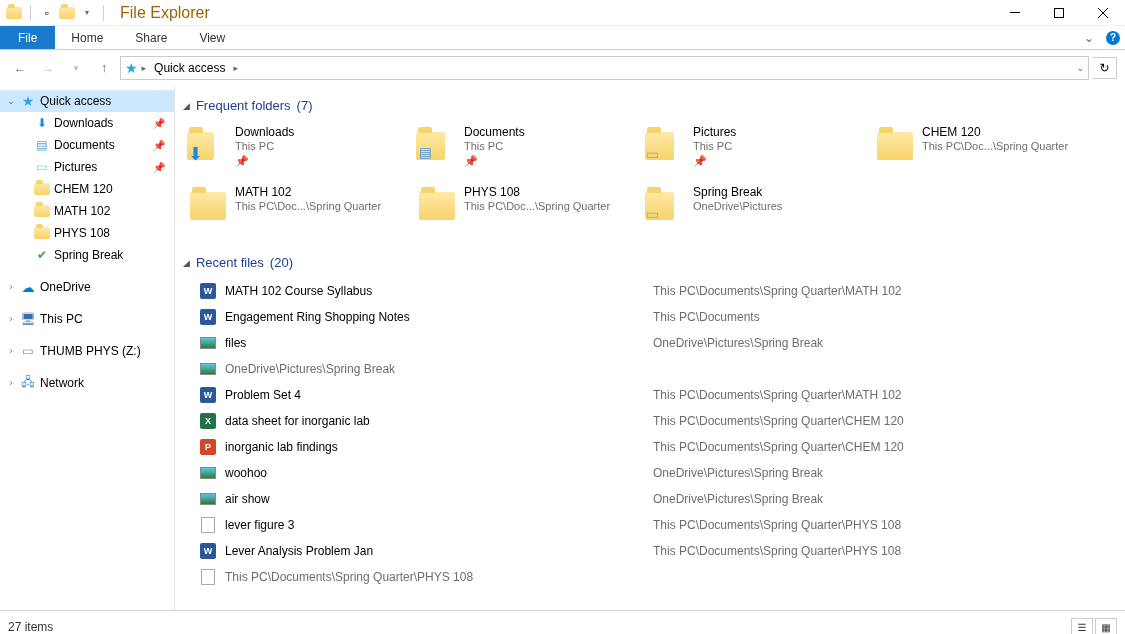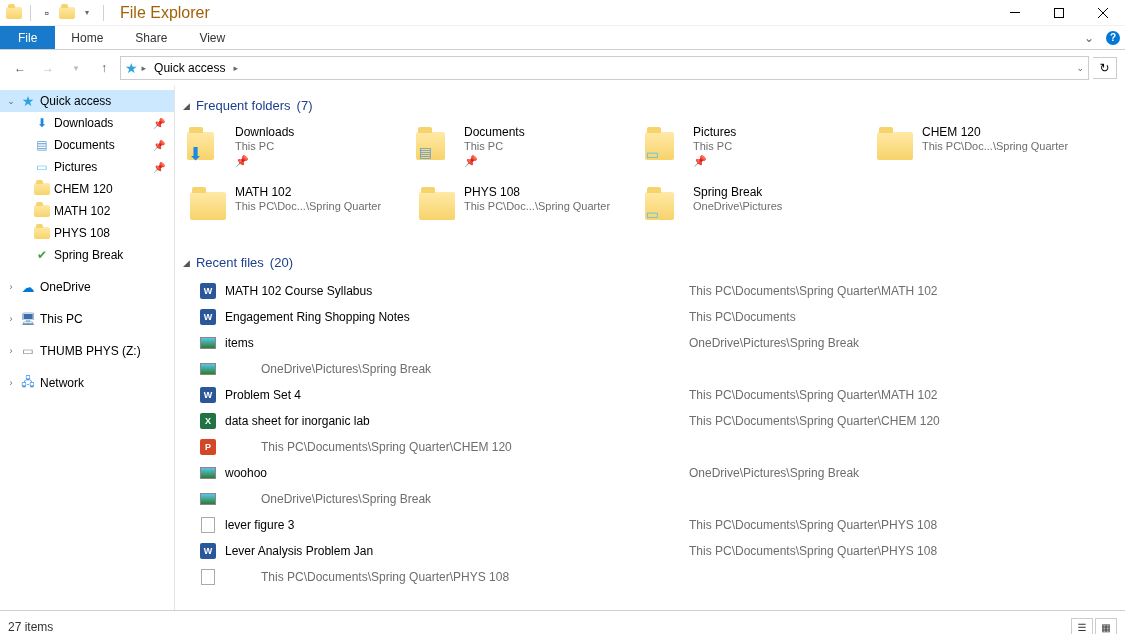--- a/index.html
+++ b/index.html
@@ -54,21 +54,21 @@
 .folder-tile .ficon { width:42px; height:42px; display:flex; align-items:center; justify-content:center; flex-shrink:0; }
 .folder-tile .ftext { display:flex; flex-direction:column; gap:1px; font-size:12px; overflow:hidden; }
 .folder-tile .ftext .fname { color:#000; white-space:nowrap; overflow:hidden; text-overflow:ellipsis; }
 .folder-tile .ftext .fpath { color:#6d6d6d; font-size:11px; white-space:nowrap; overflow:hidden; text-overflow:ellipsis; }
 .folder-tile .ftext .fpin { color:#888; font-size:11px; margin-top:2px; }
 
 .files-list { display:flex; flex-direction:column; }
 .file-row { display:flex; align-items:center; height:26px; gap:8px; padding-left:16px; }
 .file-row .ricon { width:18px; height:18px; display:flex; align-items:center; justify-content:center; flex-shrink:0; }
 .file-row .rname { width:420px; font-size:12px; }
-.file-row .rpath { color:#6d6d6d; font-size:12px;margin-left:36px; }
+.file-row .rpath { color:#6d6d6d; font-size:12px; }
 
 
 .statusbar { height:22px; border-top:1px solid #d0d0d0; display:flex; align-items:center; padding:16px 8px; font-size:12px; color:#333; }
 .statusbar .spacer { flex:1; }
 .statusbar .viewbtn { width:22px; height:18px; border:1px solid #ccc; margin-left:2px; display:flex; align-items:center; justify-content:center; font-size:10px; }
 
 
 .ic-folder { width:36px; height:28px; background:linear-gradient(#ffe9a6,#f7d36b); border-radius:2px; position:relative; }
 .ic-folder::before { content:""; position:absolute; top:-5px; left:2px; width:14px; height:6px; background:#f7d36b; border-radius:2px 2px 0 0; }
 .ic-folder.small { width:16px; height:12px; }
@@ -318,21 +318,21 @@
           <span class="ricon">
             <span class="ic-word">W</span>
           </span>
           <span class="rname">Engagement Ring Shopping Notes</span>
           <span class="rpath">This PC\Documents</span>
         </div>
         <div class="file-row">
           <span class="ricon">
             <span class="ic-img"></span>
           </span>
-          <span class="rname">items</span>
+          <span class="rname">files</span>
           <span class="rpath">OneDrive\Pictures\Spring Break</span>
         </div>
         <div class="file-row">
           <span class="ricon">
             <span class="ic-img"></span>
           </span>
           <span class="rpath">OneDrive\Pictures\Spring Break</span>
         </div>
         <div class="file-row">
           <span class="ricon">
@@ -345,33 +345,35 @@
           <span class="ricon">
             <span class="ic-excel">X</span>
           </span>
           <span class="rname">data sheet for inorganic lab</span>
           <span class="rpath">This PC\Documents\Spring Quarter\CHEM 120</span>
         </div>
         <div class="file-row">
           <span class="ricon">
             <span class="ic-ppt">P</span>
           </span>
+          <span class="rname">inorganic lab findings</span>
           <span class="rpath">This PC\Documents\Spring Quarter\CHEM 120</span>
         </div>
         <div class="file-row">
           <span class="ricon">
             <span class="ic-img"></span>
           </span>
           <span class="rname">woohoo</span>
           <span class="rpath">OneDrive\Pictures\Spring Break</span>
         </div>
         <div class="file-row">
           <span class="ricon">
             <span class="ic-img"></span>
           </span>
+          <span class="rname">air show</span>
           <span class="rpath">OneDrive\Pictures\Spring Break</span>
         </div>
         <div class="file-row">
           <span class="ricon">
             <span class="ic-generic"></span>
           </span>
           <span class="rname">lever figure 3</span>
           <span class="rpath">This PC\Documents\Spring Quarter\PHYS 108</span>
         </div>
         <div class="file-row">

